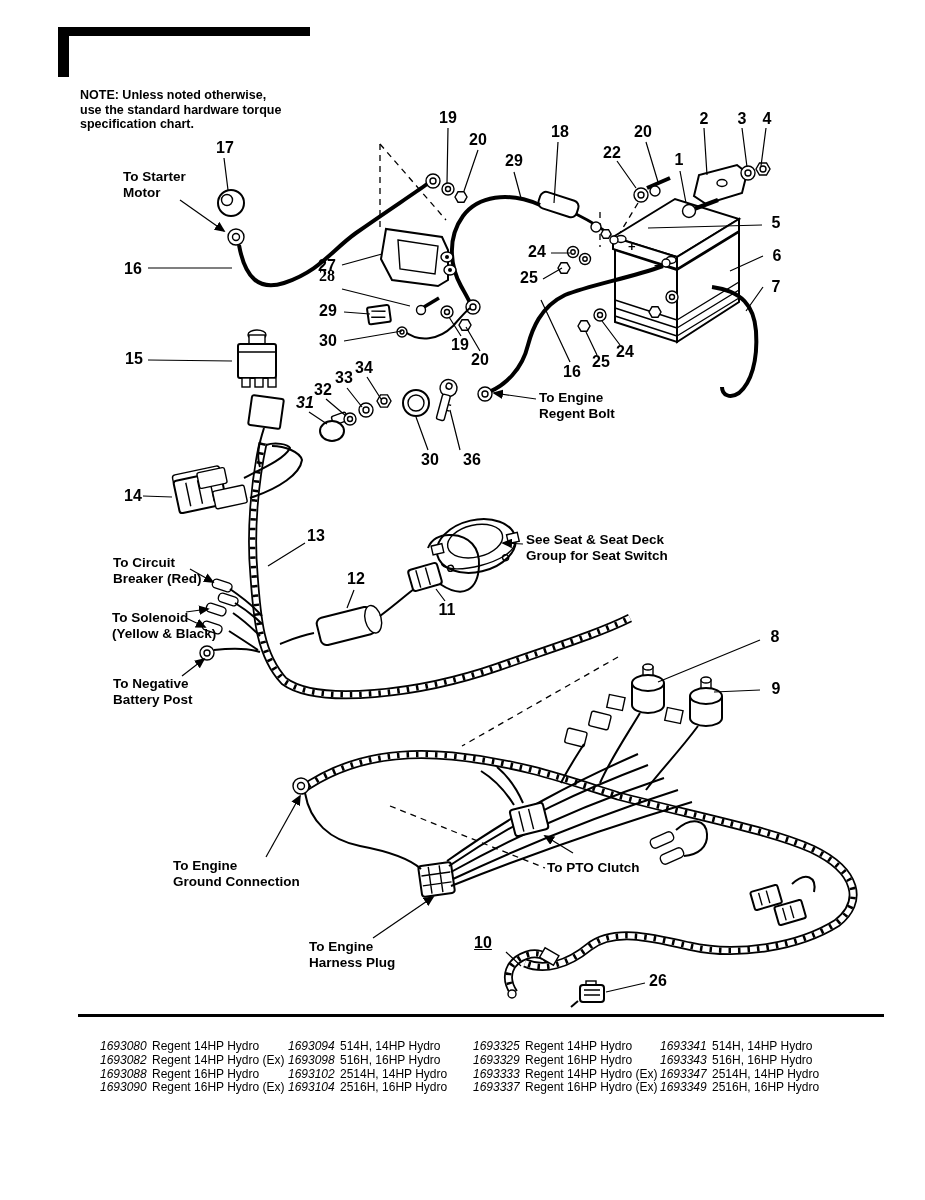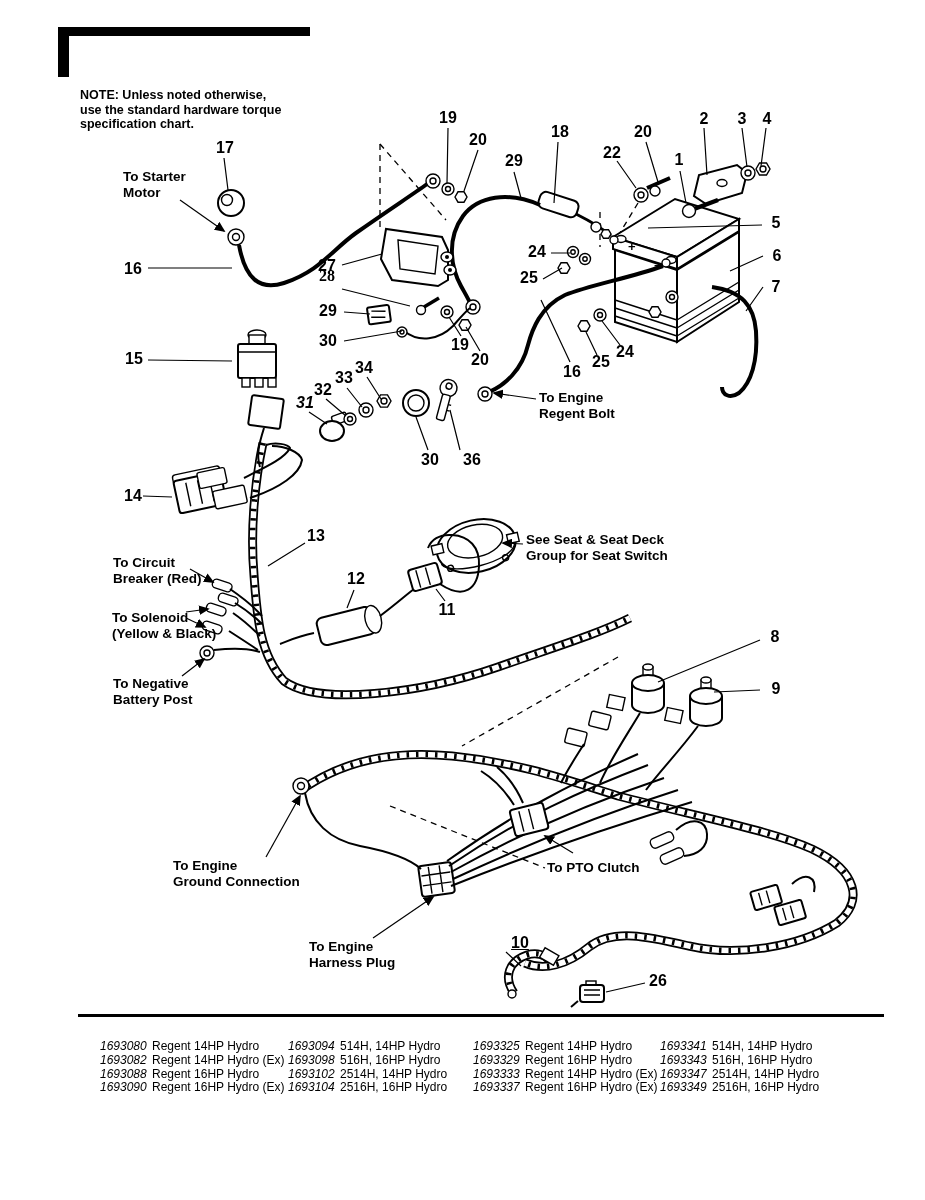--- a/index.html
+++ b/index.html
@@ -402,21 +402,21 @@
   <div>
       <div class="callout" style="left: 679px; top: 160px;">1</div>
       <div class="callout" style="left: 704px; top: 119px;">2</div>
       <div class="callout" style="left: 742px; top: 119px;">3</div>
       <div class="callout" style="left: 767px; top: 119px;">4</div>
       <div class="callout" style="left: 776px; top: 223px;">5</div>
       <div class="callout" style="left: 777px; top: 256px;">6</div>
       <div class="callout" style="left: 776px; top: 287px;">7</div>
       <div class="callout" style="left: 775px; top: 637px;">8</div>
       <div class="callout" style="left: 776px; top: 689px;">9</div>
-      <div class="callout" style="left: 520px; top: 943px; text-decoration: underline;">10</div>
+      <div class="callout" style="left: 483px; top: 943px; text-decoration: underline;">10</div>
       <div class="callout" style="left: 447px; top: 610px;">11</div>
       <div class="callout" style="left: 356px; top: 579px;">12</div>
       <div class="callout" style="left: 316px; top: 536px;">13</div>
       <div class="callout" style="left: 133px; top: 496px;">14</div>
       <div class="callout" style="left: 134px; top: 359px;">15</div>
       <div class="callout" style="left: 133px; top: 269px;">16</div>
       <div class="callout" style="left: 572px; top: 372px;">16</div>
       <div class="callout" style="left: 225px; top: 148px;">17</div>
       <div class="callout" style="left: 560px; top: 132px;">18</div>
       <div class="callout" style="left: 448px; top: 118px;">19</div>

